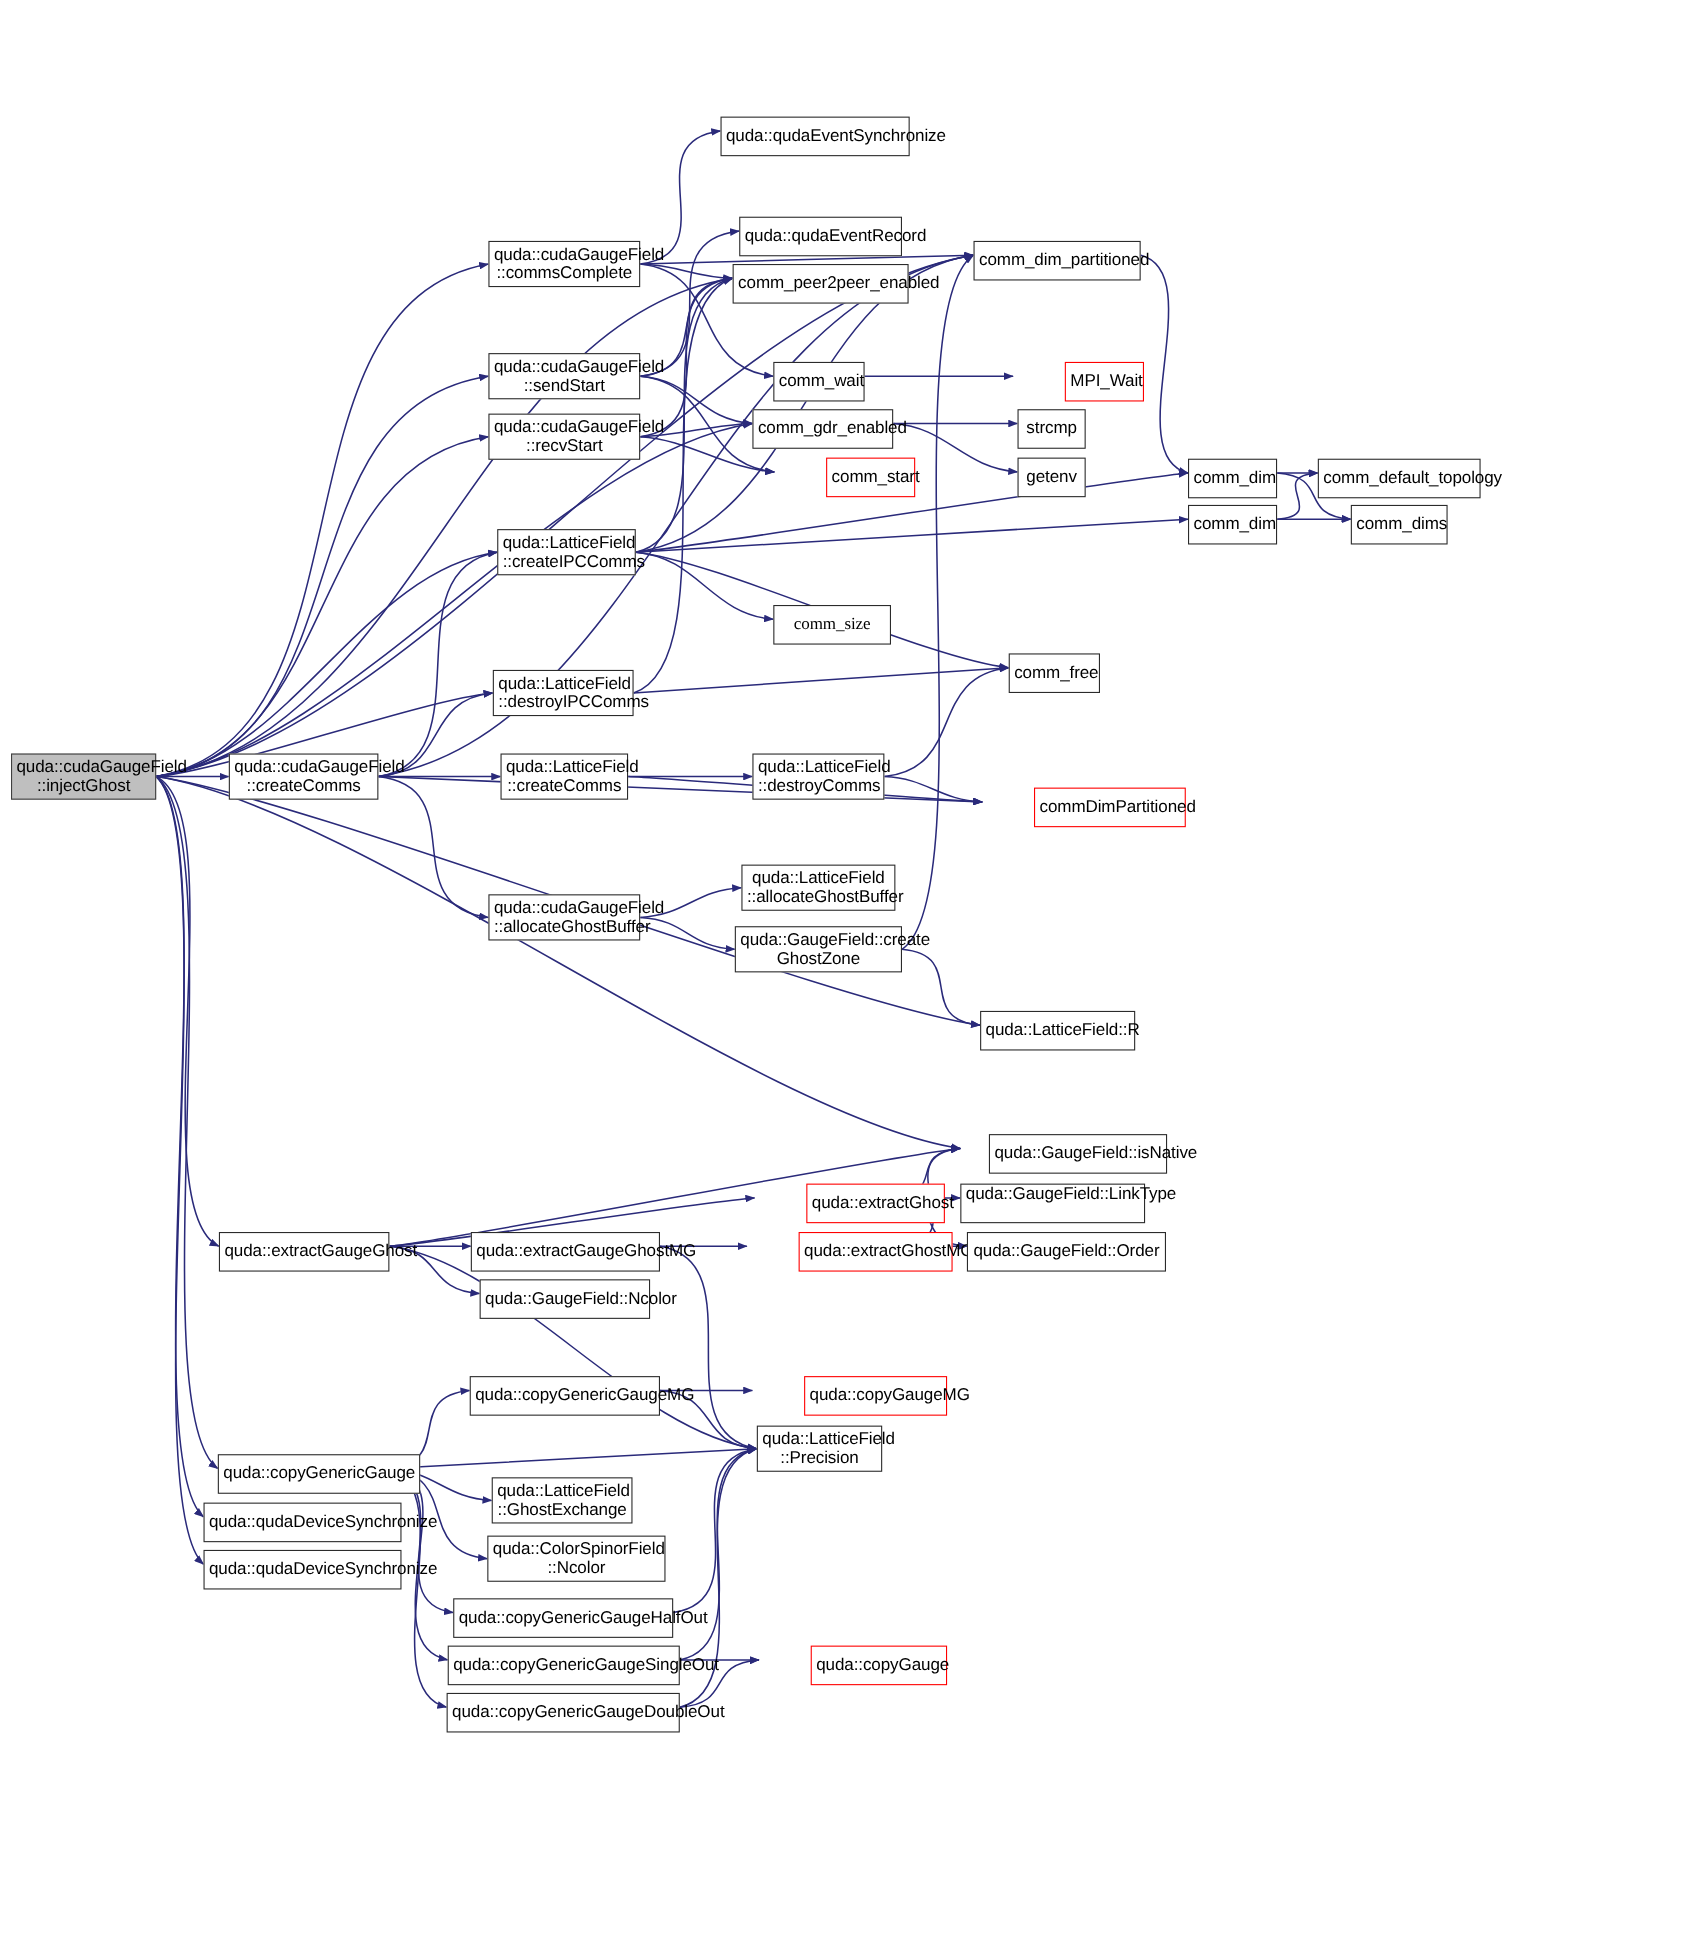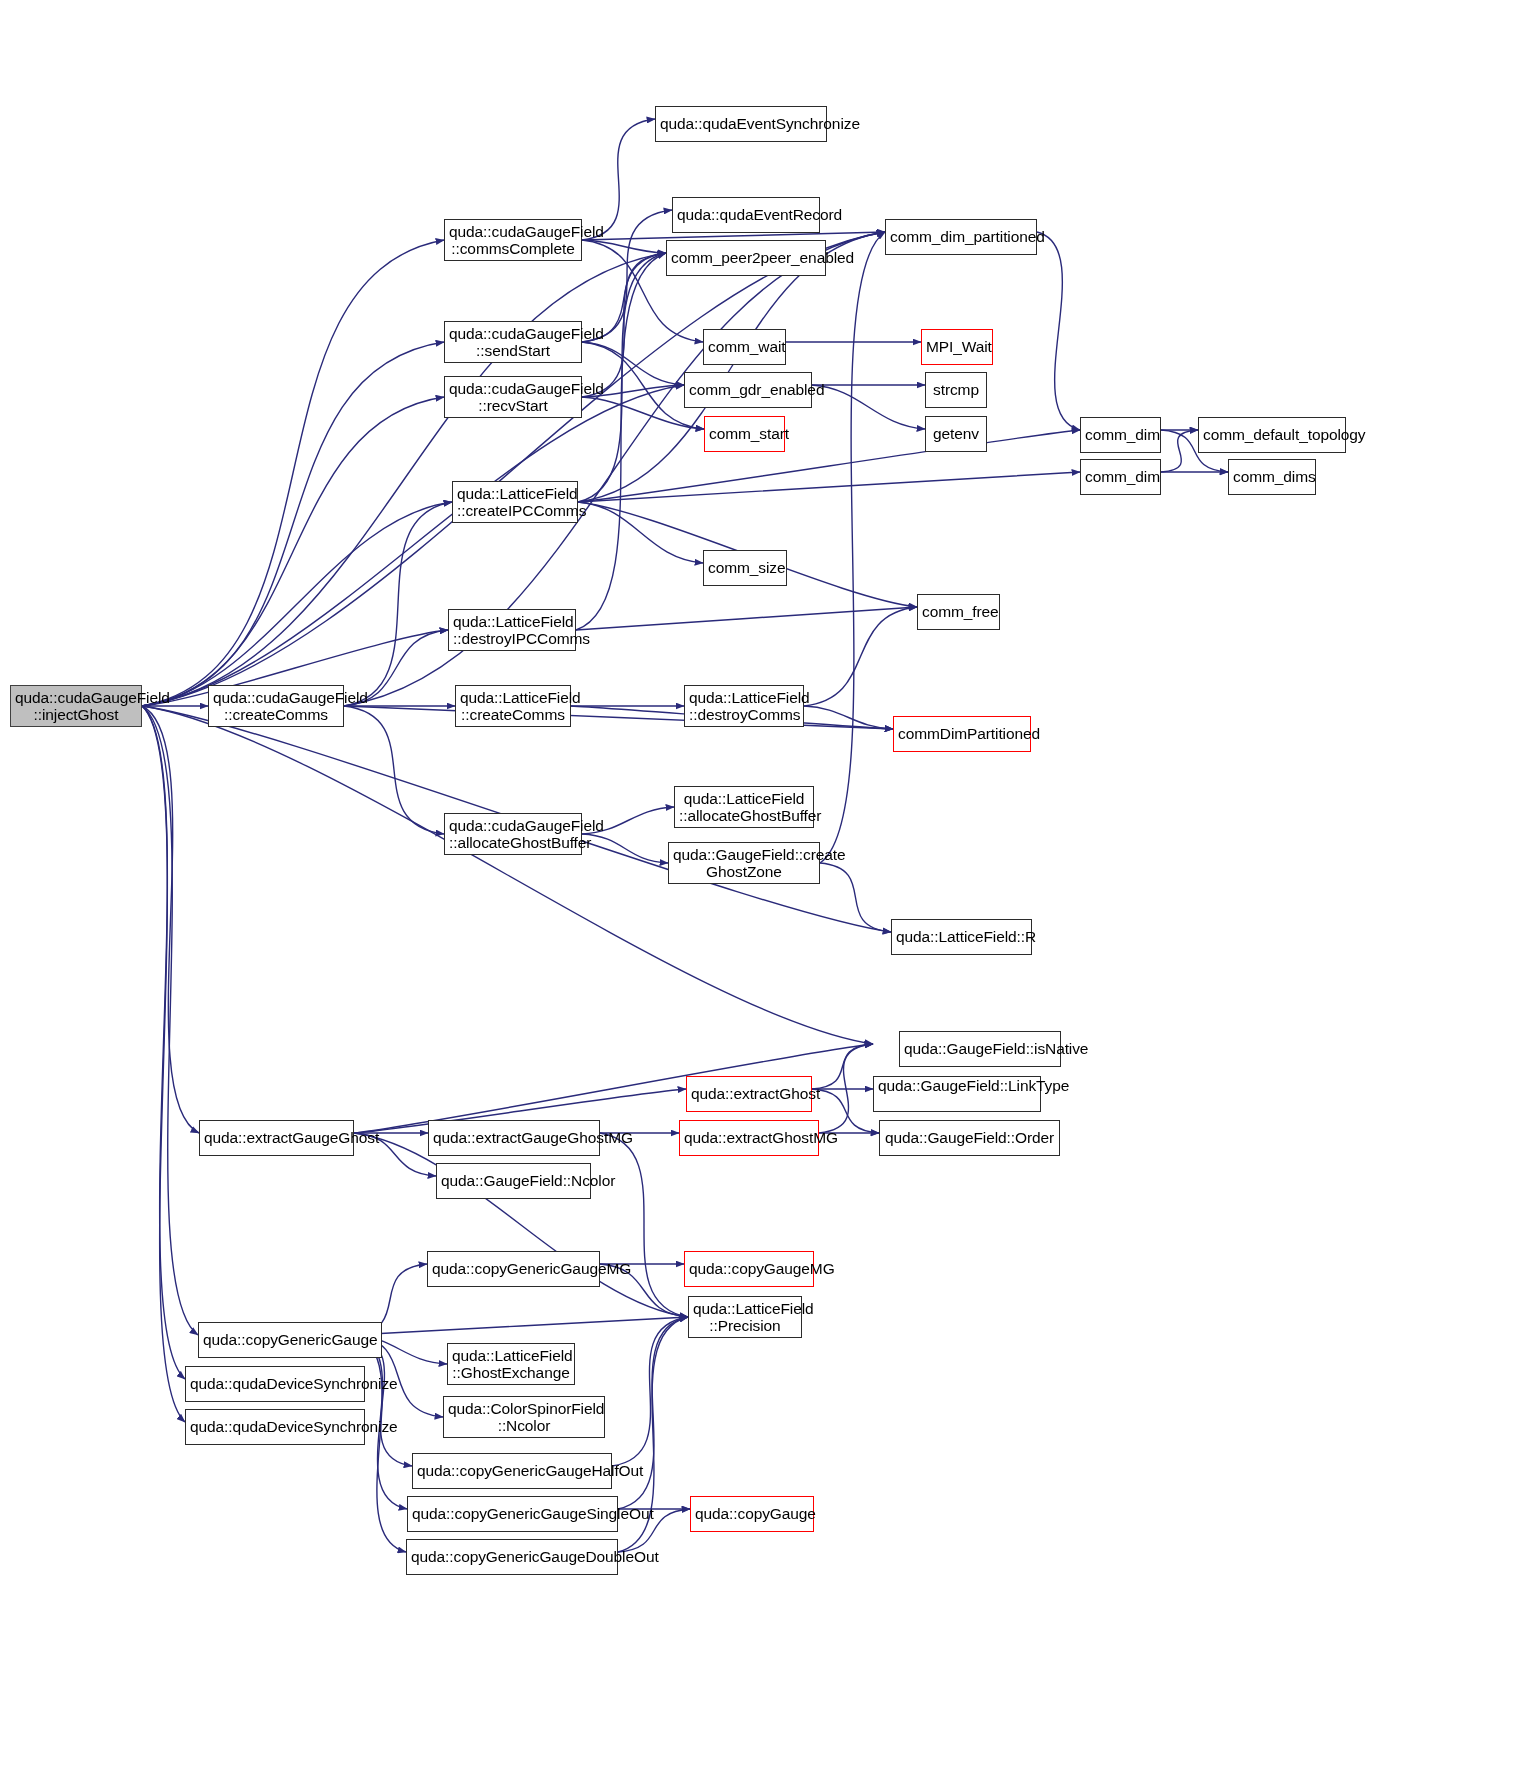--- a/index.html
+++ b/index.html
@@ -21,21 +21,21 @@
     font-size:15.5px;
     line-height:1.12;
     text-align:center;
     display:flex;
     align-items:center;
     justify-content:center;
     white-space:pre-line;
     letter-spacing:-0.1px;
     padding:17px 4px;
   }
-  .node.red{border:1px solid #ff0000;}
+  .node.red{border:1px solid #ff0000;margin-left:47px;}
   .node.root{background:#bfbfbf;border:1px solid #404040;}
   .node span{display:block;width:100%;}
 </style>
 </head>
 <body>
 
 <div id="canvas">
   <svg id="edges" xmlns="http://www.w3.org/2000/svg">
     <defs>
       <marker id="ah" markerWidth="9" markerHeight="7" refX="8.4" refY="3.5" orient="auto" markerUnits="userSpaceOnUse">
@@ -151,21 +151,21 @@
       <div class="node" style="left: 674px; top: 786px; width: 140px; height: 42px;"><span>quda::LatticeField
 ::allocateGhostBuffer</span></div>
       <div class="node" style="left: 668px; top: 842px; width: 152px; height: 42px;"><span>quda::GaugeField::create
 GhostZone</span></div>
       <div class="node" style="left: 655px; top: 106px; width: 172px; height: 26px;"><span>quda::qudaEventSynchronize</span></div>
       <div class="node" style="left: 672px; top: 197px; width: 148px; height: 26px;"><span>quda::qudaEventRecord</span></div>
       <div class="node" style="left: 666px; top: 240px; width: 160px; height: 26px;"><span>comm_peer2peer_enabled</span></div>
       <div class="node" style="left: 703px; top: 329px; width: 83px; height: 26px;"><span>comm_wait</span></div>
       <div class="node" style="left: 684px; top: 372px; width: 128px; height: 26px;"><span>comm_gdr_enabled</span></div>
       <div class="node red" style="left: 704px; top: 416px; width: 81px; height: 26px;"><span>comm_start</span></div>
-      <div class="node" style="left: 703px; top: 550px; width: 84px; height: 26px;"><span>comm_size</span></div>
+      <div class="node" style="left: 703px; top: 550px; width: 107px; height: 26px; font-family: Liberation Serif, serif;"><span>comm_size</span></div>
       <div class="node" style="left: 917px; top: 594px; width: 83px; height: 26px;"><span>comm_free</span></div>
       <div class="node" style="left: 885px; top: 219px; width: 152px; height: 26px;"><span>comm_dim_partitioned</span></div>
       <div class="node red" style="left: 921px; top: 329px; width: 72px; height: 26px;"><span>MPI_Wait</span></div>
       <div class="node" style="left: 925px; top: 372px; width: 62px; height: 26px;"><span>strcmp</span></div>
       <div class="node" style="left: 925px; top: 416px; width: 62px; height: 26px;"><span>getenv</span></div>
       <div class="node" style="left: 1080px; top: 417px; width: 81px; height: 26px;"><span>comm_dim</span></div>
       <div class="node" style="left: 1080px; top: 459px; width: 81px; height: 26px;"><span>comm_dim</span></div>
       <div class="node" style="left: 1198px; top: 417px; width: 148px; height: 26px;"><span>comm_default_topology</span></div>
       <div class="node" style="left: 1228px; top: 459px; width: 88px; height: 26px;"><span>comm_dims</span></div>
       <div class="node red" style="left: 893px; top: 716px; width: 138px; height: 26px;"><span>commDimPartitioned</span></div>

